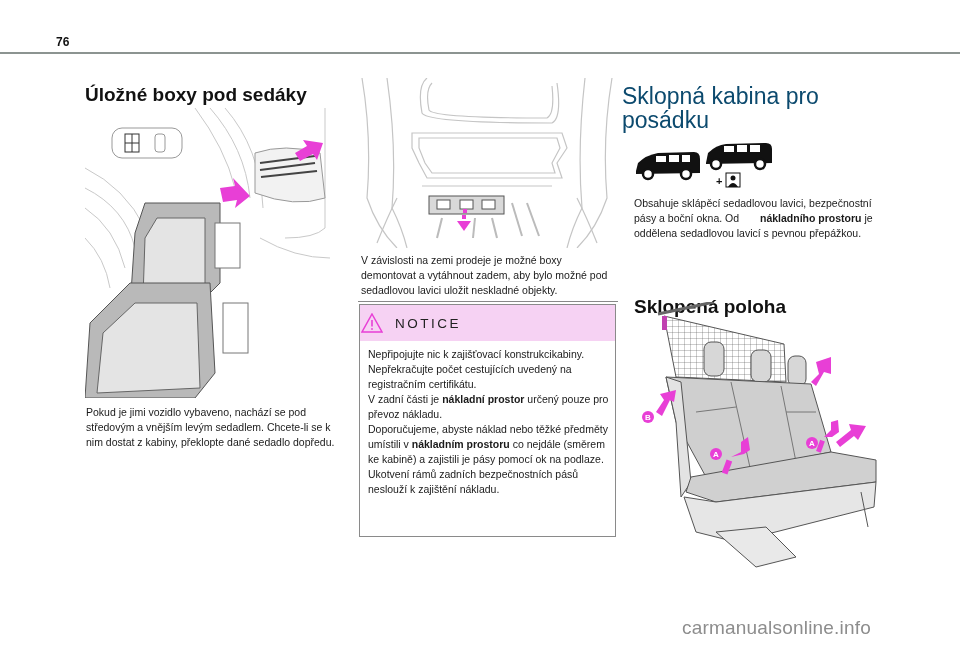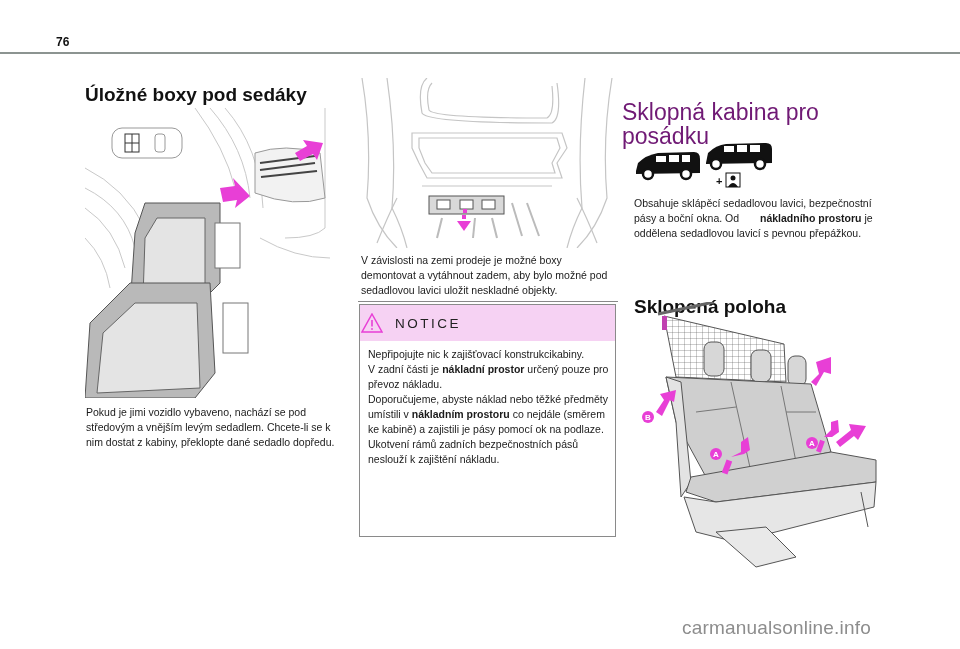--- a/index.html
+++ b/index.html
@@ -5,21 +5,21 @@
     * { box-sizing: border-box; margin: 0; padding: 0; }
     html, body { width: 960px; height: 649px; background: #ffffff; overflow: hidden; }
     body { position: relative; font-family: "Liberation Sans", sans-serif; color: #1a1a1a; }
 
     .page-number { position: absolute; left: 56px; top: 35px; font-size: 12px; font-weight: bold; color: #111; }
     .header-rule { position: absolute; left: 0; top: 52px; width: 960px; height: 2px; background: #8c9491; }
 
     .h-sec { position: absolute; font-weight: bold; color: #111; }
     .h1-left { left: 85px; top: 84px; font-size: 19px; }
     .h2-right { left: 634px; top: 296px; font-size: 19px; }
-    .h-big { position: absolute; left: 622px; top: 100px; font-size: 23px; line-height: 24px; color: #701a75; font-weight: normal; width: 240px; }
+    .h-big { position: absolute; left: 622px; top: 84px; font-size: 23px; line-height: 24px; color: #0c4a6e; font-weight: normal; width: 240px; }
 
     .para { position: absolute; font-size: 10.5px; line-height: 15px; color: #1a1a1a; }
     .p-left { left: 86px; top: 405px; width: 262px; }
     .p-mid { left: 361px; top: 253px; width: 256px; }
     .p-right { left: 634px; top: 196px; width: 240px; }
     .para b { font-weight: bold; padding-left: 18px; }
 
     .mid-rule { position: absolute; left: 358px; top: 301px; width: 260px; height: 1px; background: #888; }
 
     .notice-box { position: absolute; left: 359px; top: 304px; width: 257px; height: 233px; border: 1.5px solid #8a8a8a; background: #fff; }
@@ -135,20 +135,21 @@
   <div class="notice-head">
     <svg class="warn" viewBox="0 0 22 20">
       <polygon points="11,1 21,19 1,19" fill="none" stroke="#e83fd6" stroke-width="1.5"></polygon>
       <line x1="11" y1="7" x2="11" y2="13.5" stroke="#e83fd6" stroke-width="1.6"></line>
       <circle cx="11" cy="16" r="0.9" fill="#e83fd6"></circle>
     </svg>
     <span class="notice-title">NOTICE</span>
   </div>
   <div class="notice-body" id="notice-body">
       <p><span>Nepřipojujte nic k zajišťovací konstrukcikabiny.</span></p>
+      <p><span>Nepřekračujte počet cestujících uvedený na registračním certifikátu.</span></p>
       <p><span>V zadní části je </span><b>nákladní prostor</b><span> určený pouze pro převoz nákladu.</span></p>
       <p><span>Doporučujeme, abyste náklad nebo těžké předměty umístili v </span><b>nákladním prostoru</b><span> co nejdále (směrem ke kabině) a zajistili je pásy pomocí ok na podlaze.</span></p>
       <p><span>Ukotvení rámů zadních bezpečnostních pásů neslouží k zajištění nákladu.</span></p>
     </div>
 </div>
 
 <h1 class="h-big">Sklopná kabina pro posádku</h1>
 
 <div class="vans">
   <svg width="140" height="50" viewBox="0 0 140 50">

